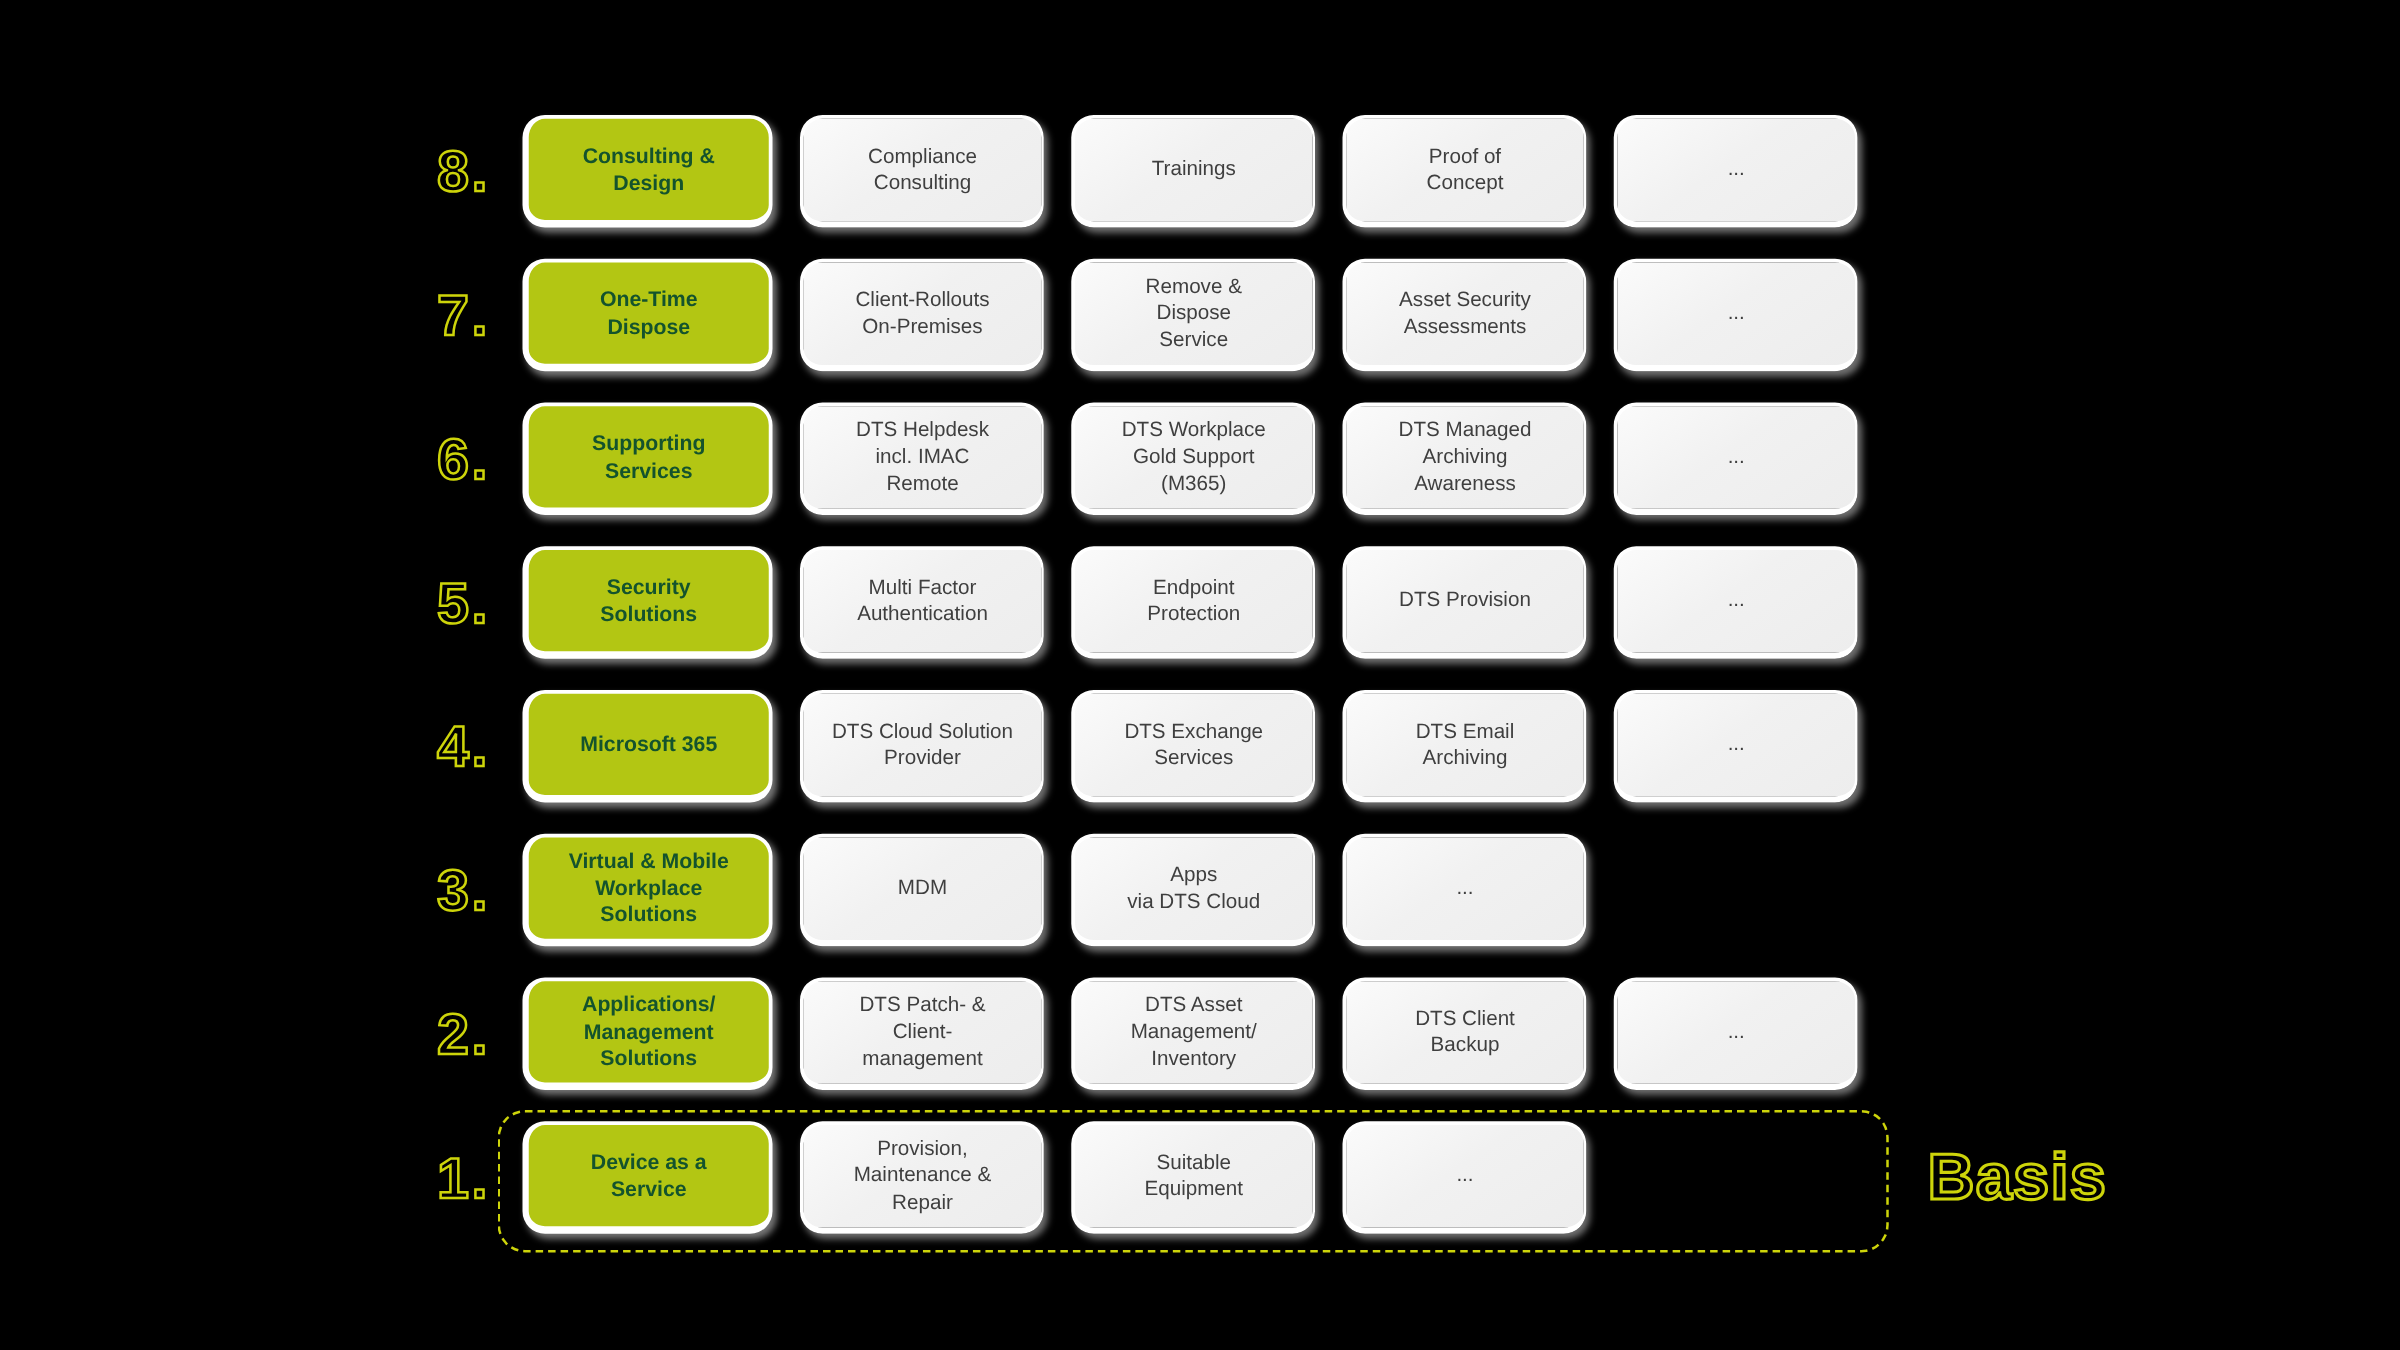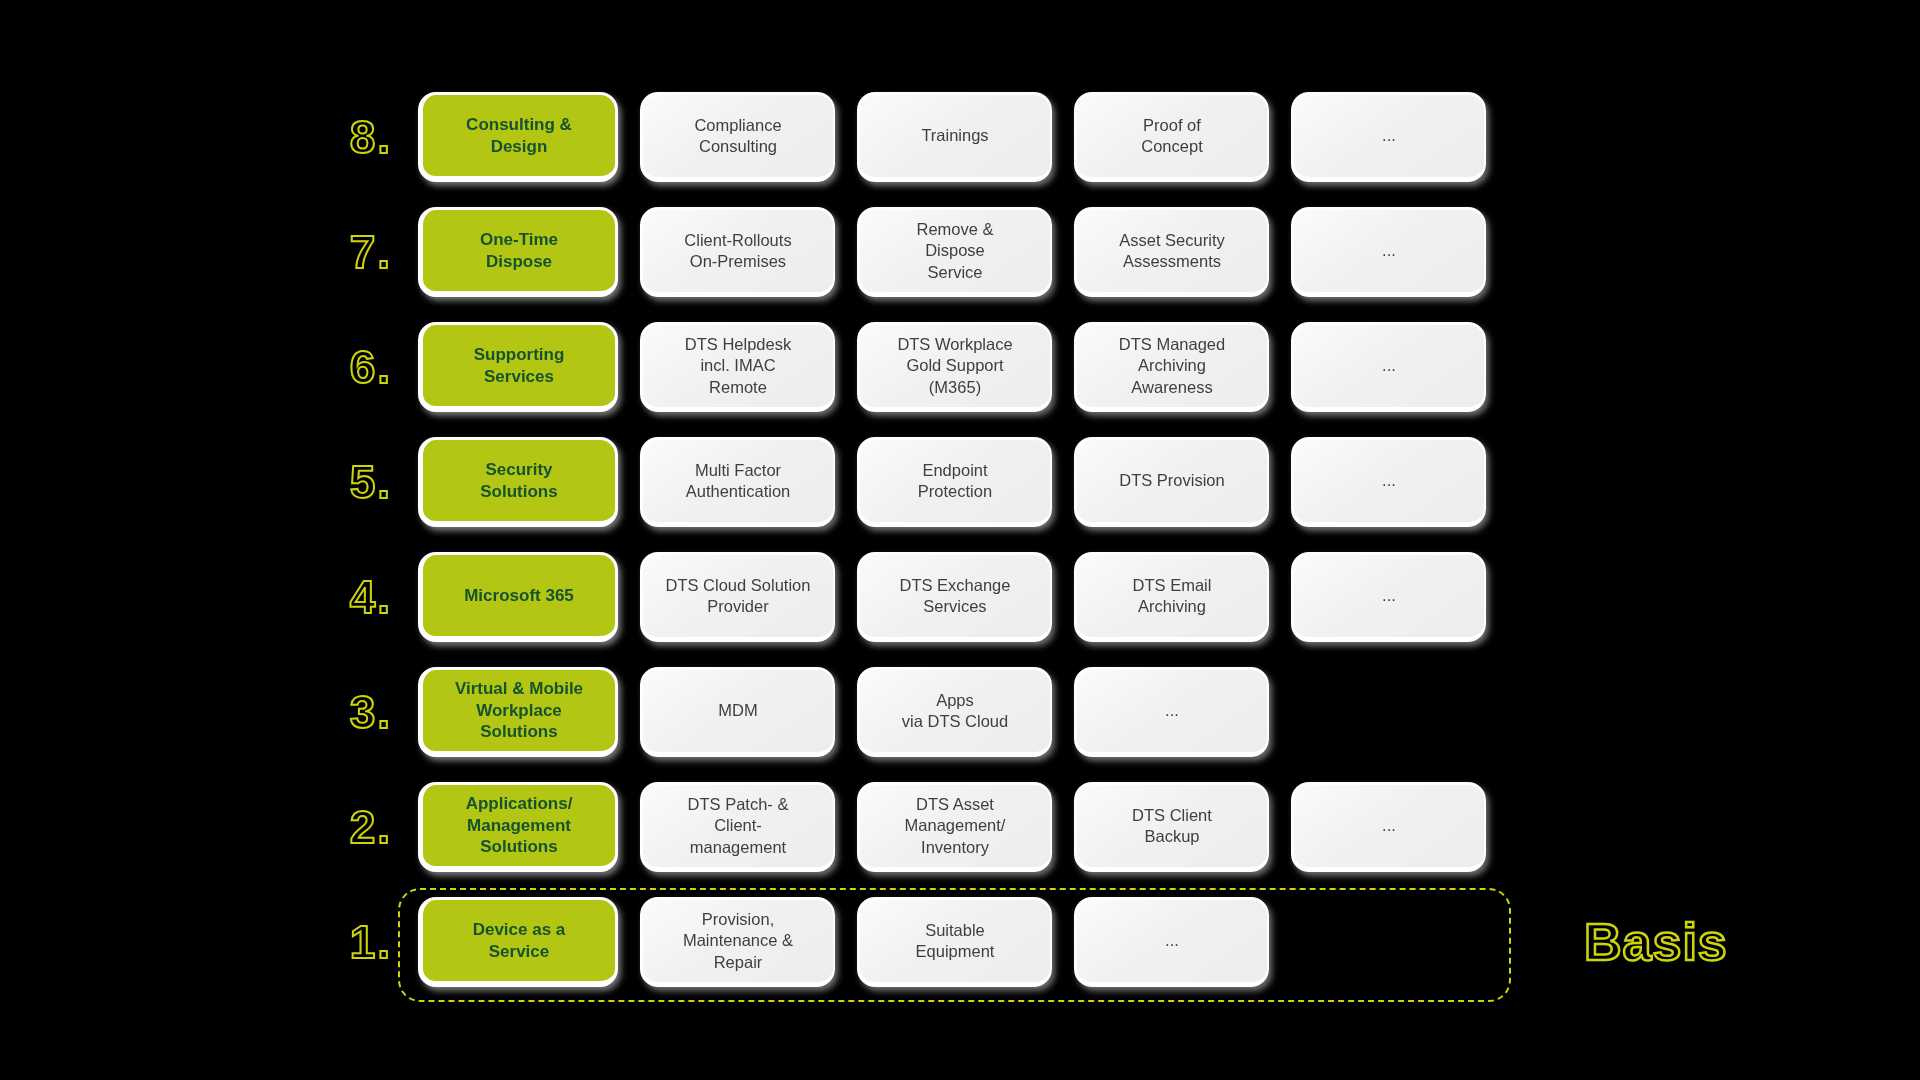--- a/index.html
+++ b/index.html
@@ -103,21 +103,20 @@
     height: 90px;
     display: flex;
     align-items: center;
     font-size: 52px;
     font-weight: 800;
     letter-spacing: 1px;
     color: transparent;
     -webkit-text-stroke: 2.5px var(--accent);
     text-stroke: 2.5px var(--accent);
     z-index: 2;
-    margin-left: 42px;
   }
 </style>
 </head>
 <body>
 
 <div class="stage">
 
   <div class="basis-box"></div>
   <div class="basis-label">Basis</div>
 

